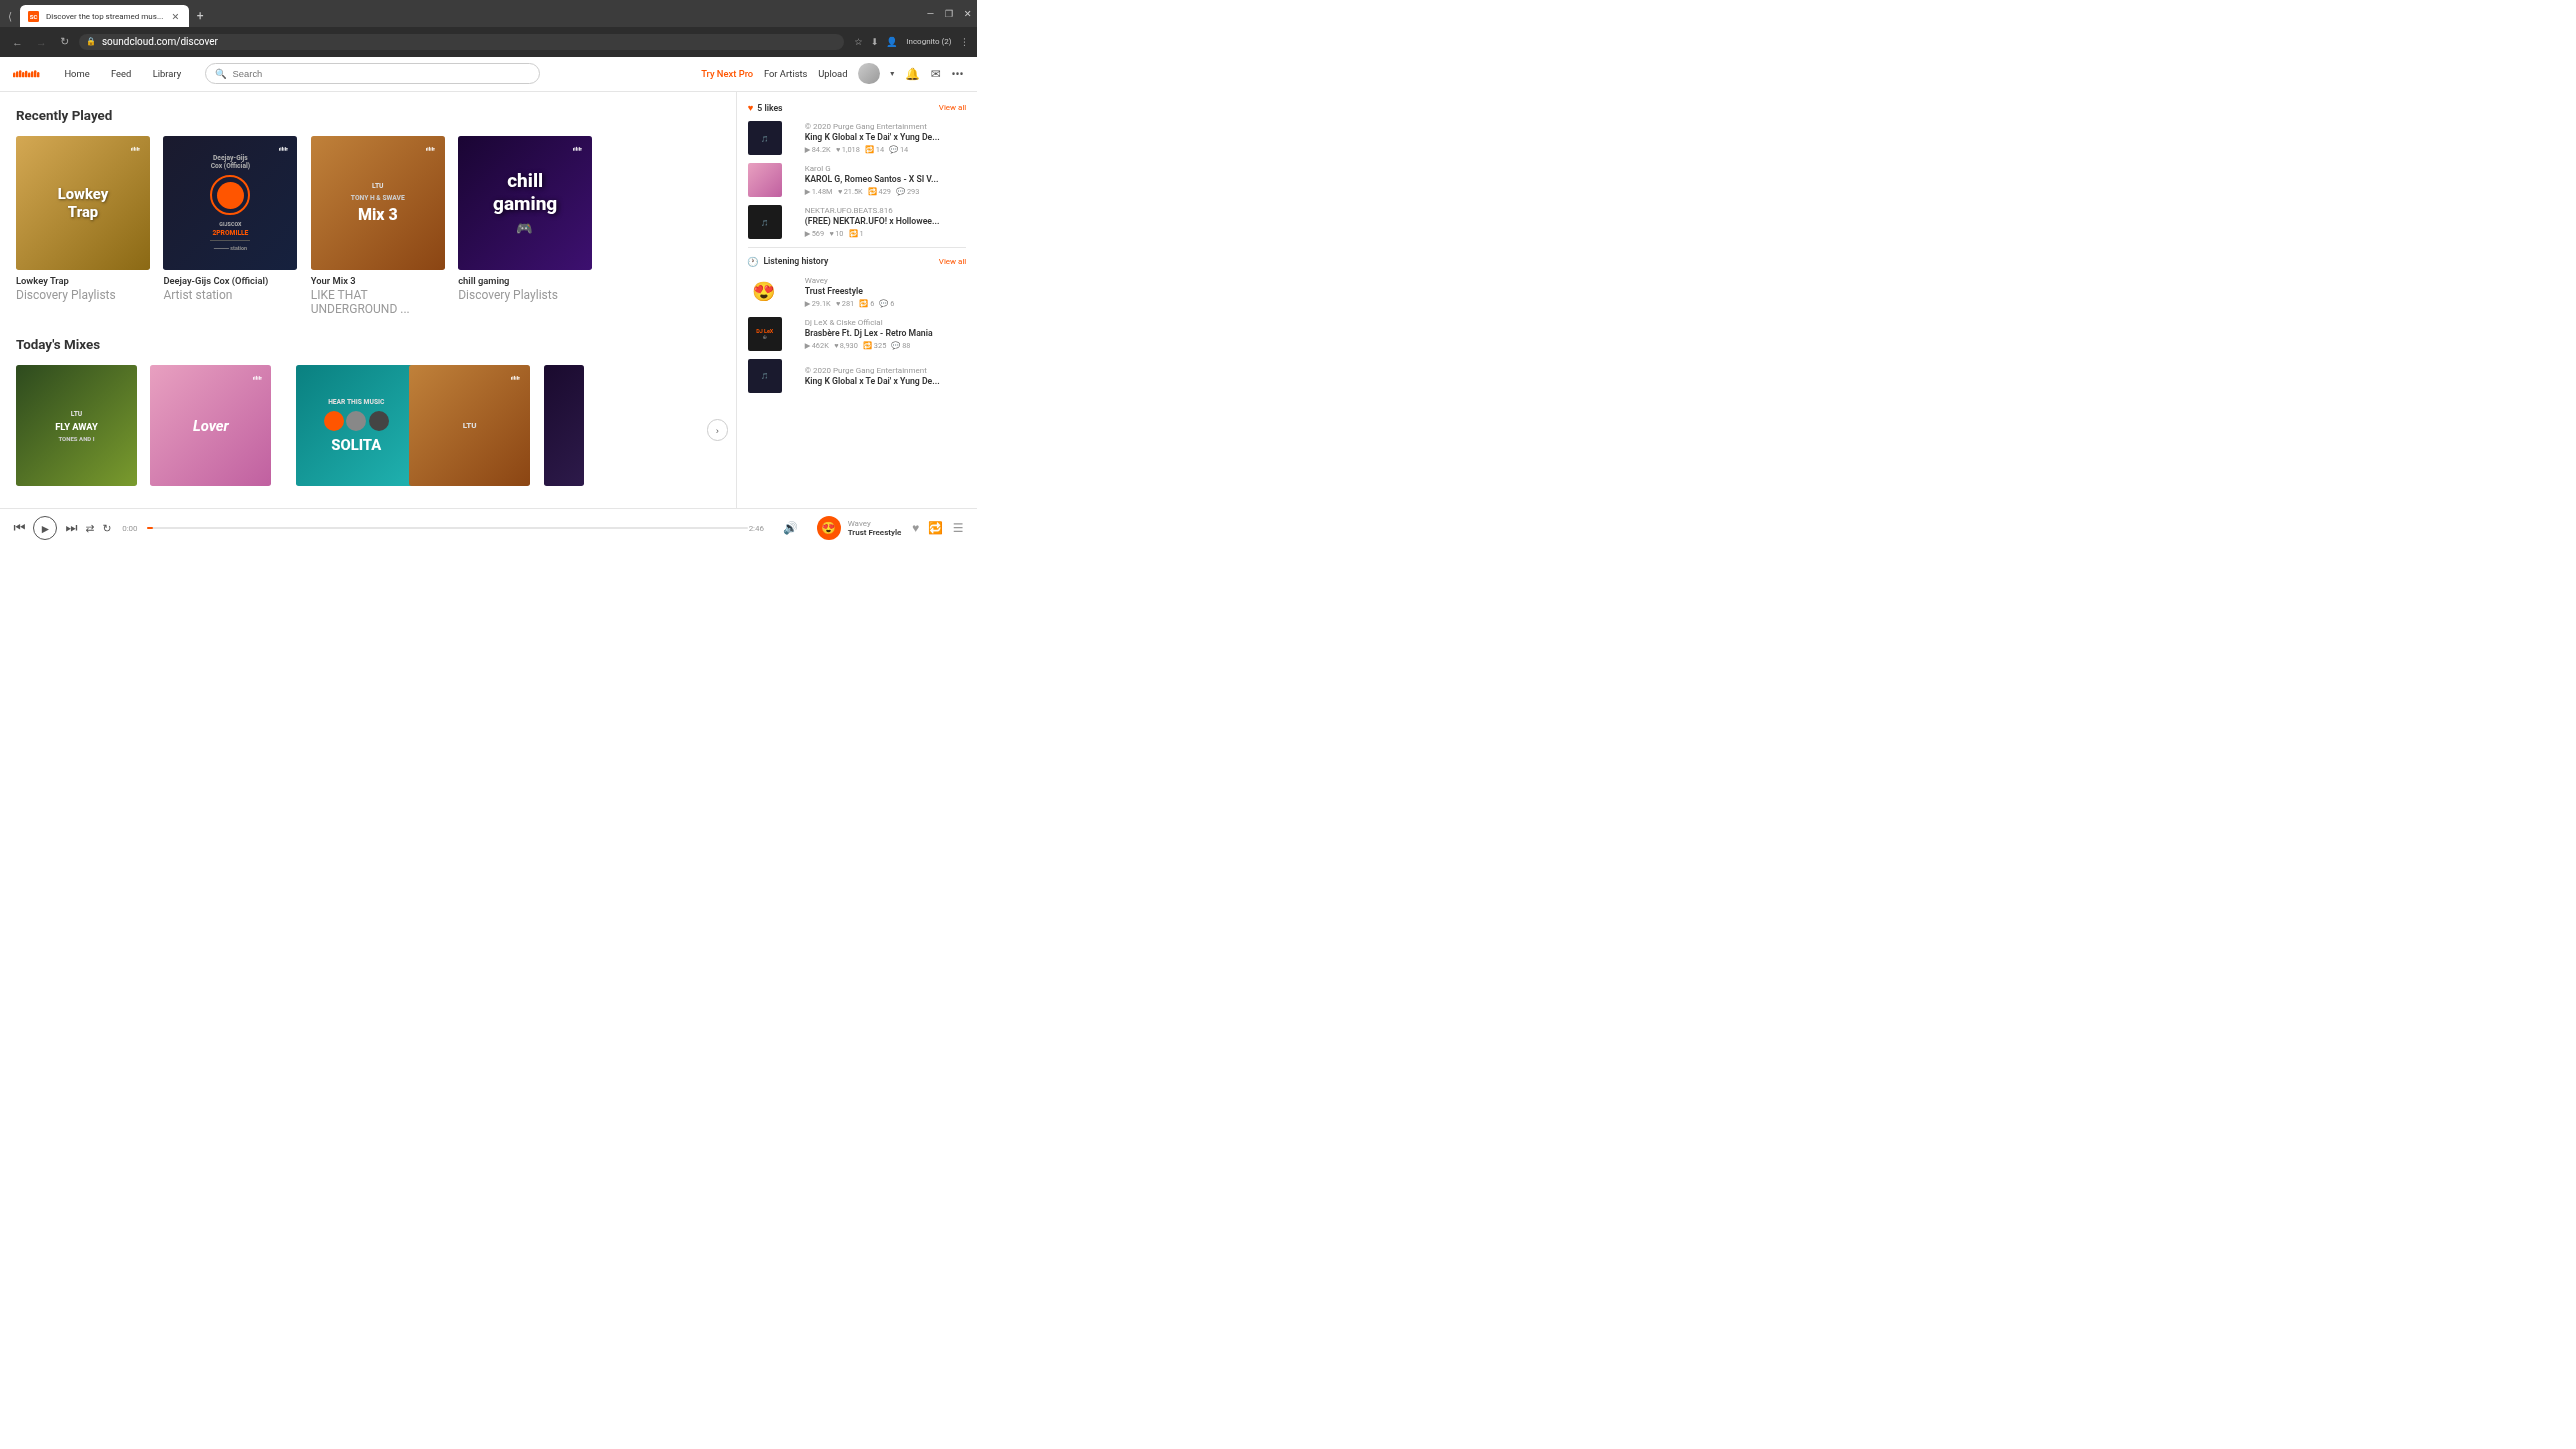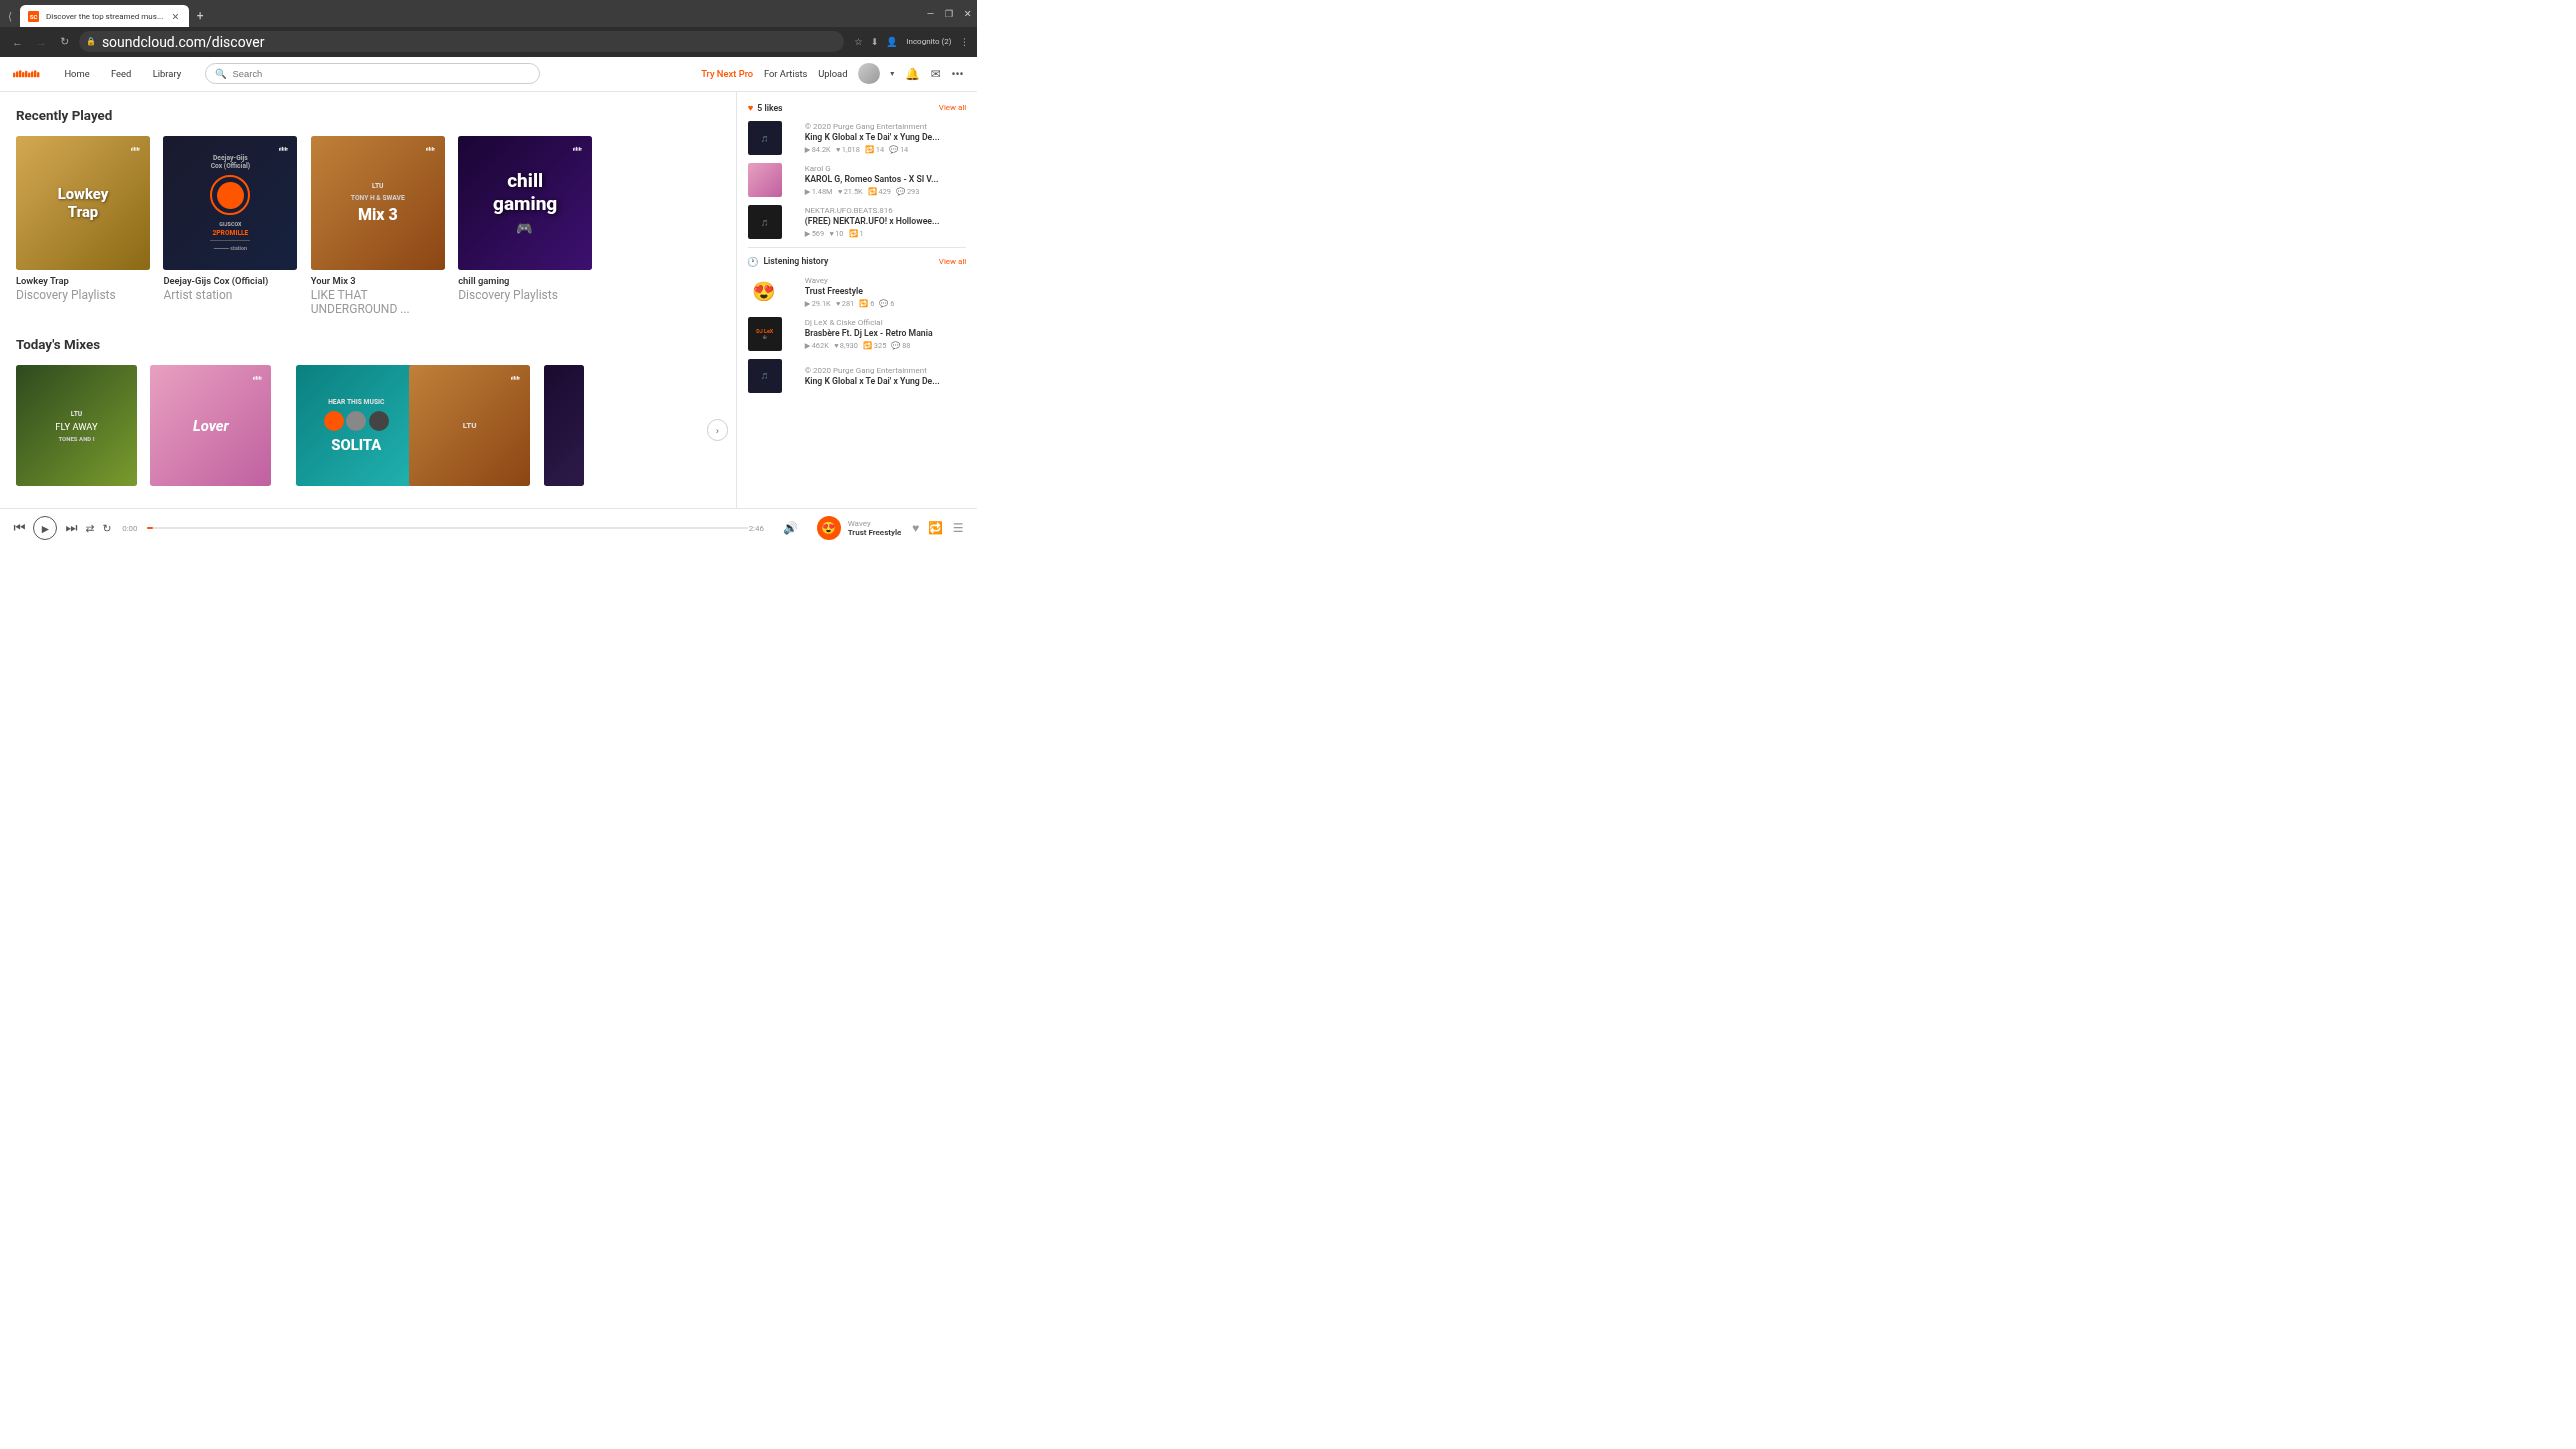--- a/index.html
+++ b/index.html
@@ -106,21 +106,21 @@
       background: #3c3c3c;
       border-radius: 13.4px;
       flex: 1;
       display: flex;
       align-items: center;
       padding: 2.7px 8px;
       gap: 5.4px;
     }
     .address-text {
       color: #fff;
-      font-size: 14px;
+      font-size: 10px;
       flex: 1;
     }
     .address-actions {
       display: flex;
       align-items: center;
       gap: 8px;
       margin-left: 5.4px;
     }
     .addr-icon {
       color: #aaa;
@@ -724,21 +724,21 @@
 
       <div>
         <h2 class="section-title">Today's Mixes</h2>
         <div class="mixes-row">
 
           <div class="card" style="width:121px;">
             <div class="card-thumb thumb-flyaway" style="width:121px;height:121px;">
               <div class="card-thumb-inner">
                 <div style="text-align:center;">
                   <div style="font-size:6.7px;color:#ddd;margin-bottom:2.7px;">LTU</div>
-                  <div style="font-size:9.4px;font-weight:400;color:#fff;">FLY AWAY</div>
+                  <div style="font-size:9.4px;font-weight:700;color:#fff;">FLY AWAY</div>
                   <div style="font-size:6px;color:#ccc;margin-top:2.7px;">TONES AND I</div>
                 </div>
               </div>
             </div>
           </div>
 
           <div class="card" style="width:132px;">
             <div class="card-thumb thumb-lover" style="width:121px;height:121px;">
               <div class="card-thumb-inner">
                 <div style="text-align:center;">

